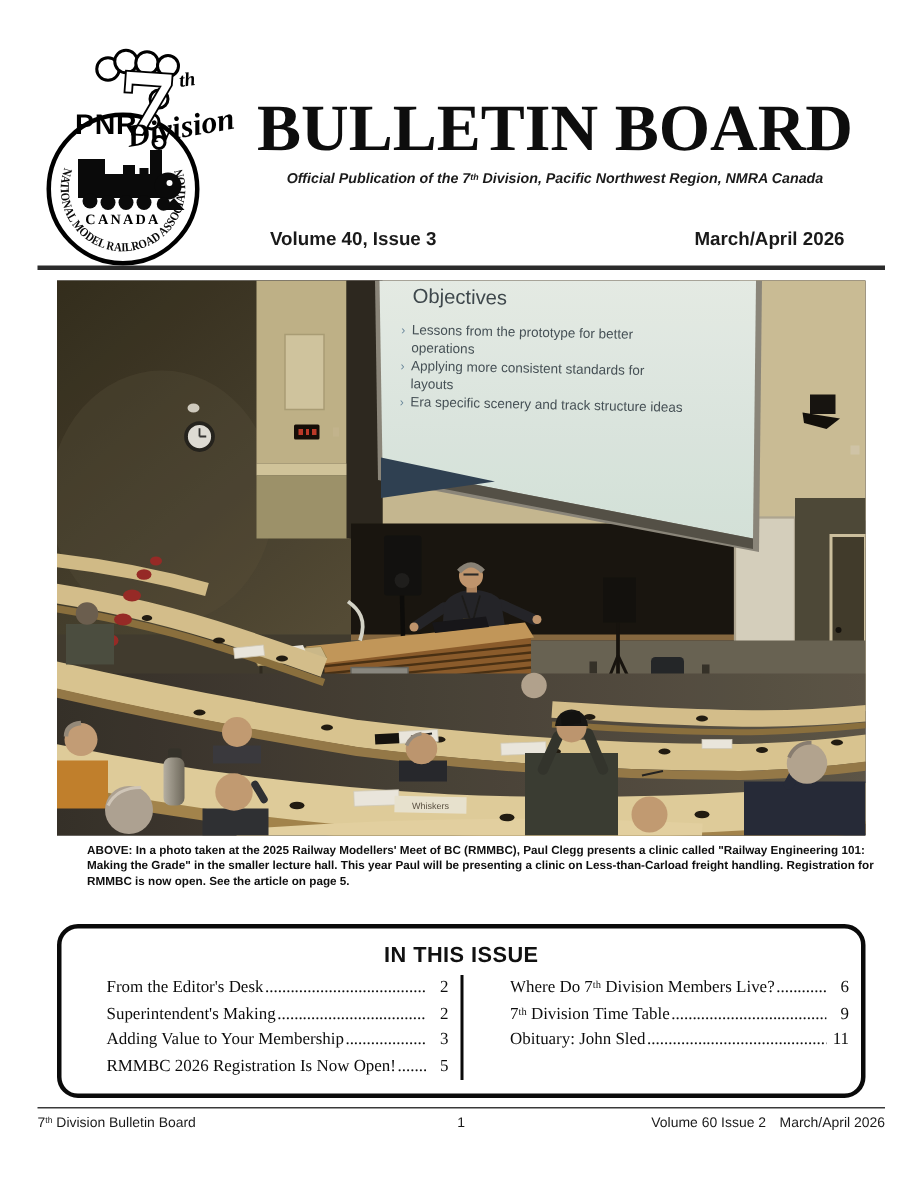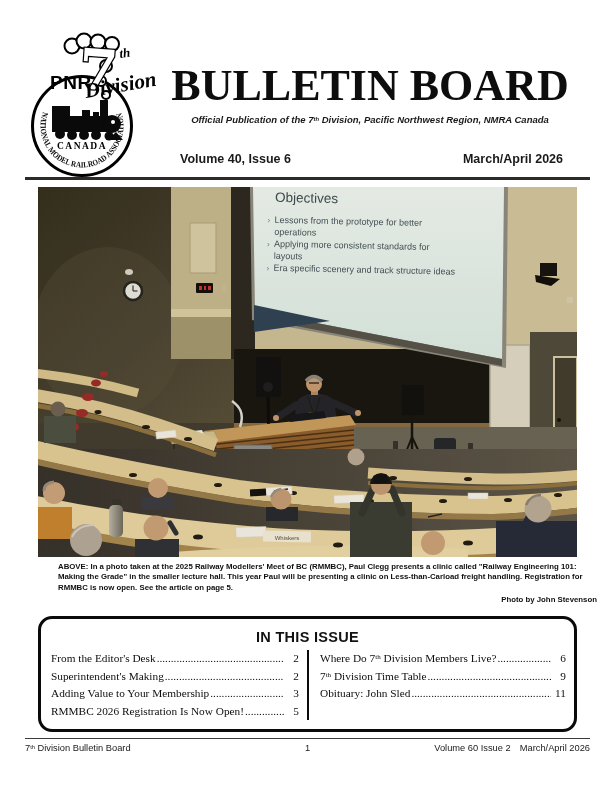--- a/index.html
+++ b/index.html
@@ -24,21 +24,21 @@
   .credit{text-align:right;margin-top:2px;}
   
   .toc-box{position:absolute;left:38px;top:616px;width:539px;height:116px;box-sizing:border-box;
            border:3px solid #0a0a0a;border-radius:14px;}
   .toc-title{text-align:center;margin-top:10px;font-weight:bold;font-size:14.5px;letter-spacing:.3px;}
   .toc-col{position:absolute;top:33px;font-family:"Liberation Serif",serif;font-size:11.3px;color:#0d0d0d;}
   .toc-col.left{left:10px;width:248px;}
   .toc-col.right{left:279px;width:246px;}
   .toc-divider{position:absolute;left:266px;top:31px;bottom:9px;width:2px;background:#0a0a0a;}
   .toc-row{display:flex;align-items:baseline;height:17.5px;}
-  .toc-t{white-space:nowrap;}
+  .toc-t{white-space:nowrap;margin-left:20px;}
   .toc-dots{flex:1;overflow:hidden;white-space:nowrap;margin:0 1px;}
   .toc-dots::after{content:"....................................................................................";}
   .toc-pg{min-width:14px;text-align:right;}
   sup.s{font-size:62%;vertical-align:0.38em;line-height:0;}
   
   .rule-bottom{position:absolute;left:25px;top:738px;width:565px;height:1.3px;background:#3a3a3a;}
   .footer{position:absolute;left:25px;right:22px;top:743px;display:grid;
           grid-template-columns:1fr auto 1fr;font-size:9.3px;color:#1a1a1a;}
   .footer .fr{text-align:right;}
   .footer .fr .gap{display:inline-block;width:9px;}
@@ -86,21 +86,21 @@
     <text x="58" y="123" text-anchor="middle" font-family="Liberation Serif,serif" font-weight="bold" font-size="9.5" letter-spacing="1.5">CANADA</text>
     <text x="62" y="72" font-family="Liberation Serif,serif" font-style="italic" font-weight="bold" font-size="21" transform="rotate(-10 62 72)">Division</text>
   </svg>
 
   <div class="title-block">
     <div class="nl-title">BULLETIN BOARD</div>
     <div class="nl-subtitle"><span>Official Publication of the 7</span><sup class="s">th</sup><span> Division, Pacific Northwest Region, NMRA Canada</span></div>
   </div>
 
   <div class="vol-row">
-    <span>Volume 40, Issue 6</span>
+    <span>Volume 40, Issue 3</span>
     <span>March/April 2026</span>
   </div>
   <div class="rule-top"></div>
 
   <div class="photo">
   <svg viewBox="0 0 539 370" width="539" height="370">
     <defs>
       <linearGradient id="wallG" x1="0" y1="0" x2="0.7" y2="1">
         <stop offset="0" stop-color="#332d1d"></stop>
             <stop offset="0.6" stop-color="#453f2e"></stop>
@@ -363,21 +363,20 @@
         <path d="M 488,318 Q 492,308 503,308" stroke="#8d8276" stroke-width="2.5" fill="none"></path>
       </g>
     </g>
 
     <rect x="0" y="0" width="539" height="370" fill="#4a3a14" opacity="0.06"></rect>
   </svg>
   </div>
 
   <div class="caption">
     <div>ABOVE: In a photo taken at the 2025 Railway Modellers' Meet of BC (RMMBC), Paul Clegg presents a clinic called "Railway Engineering 101: Making the Grade" in the smaller lecture hall. This year Paul will be presenting a clinic on Less-than-Carload freight handling. Registration for RMMBC is now open. See the article on page 5.</div>
-    <div class="credit">Photo by John Stevenson</div>
   </div>
 
   <div class="toc-box">
     <div class="toc-title">IN THIS ISSUE</div>
     <div class="toc-divider"></div>
 
     <div class="toc-col left">
       <div class="toc-row">
           <span class="toc-t"><span>From the Editor's Desk</span><sup class="s"></sup><span></span></span>
           <span class="toc-dots"></span>

